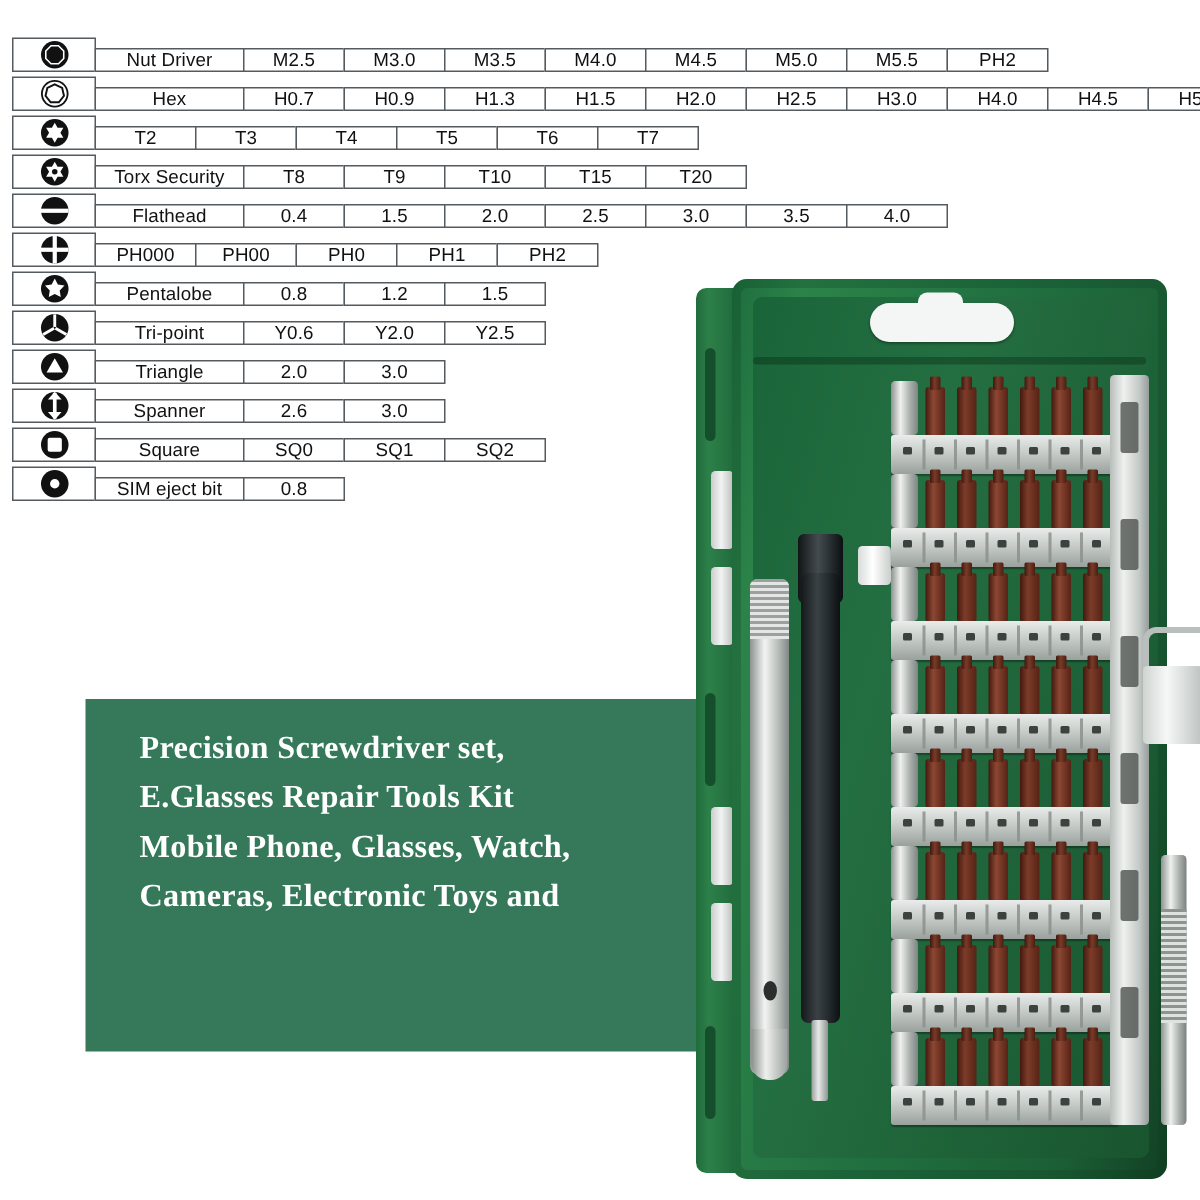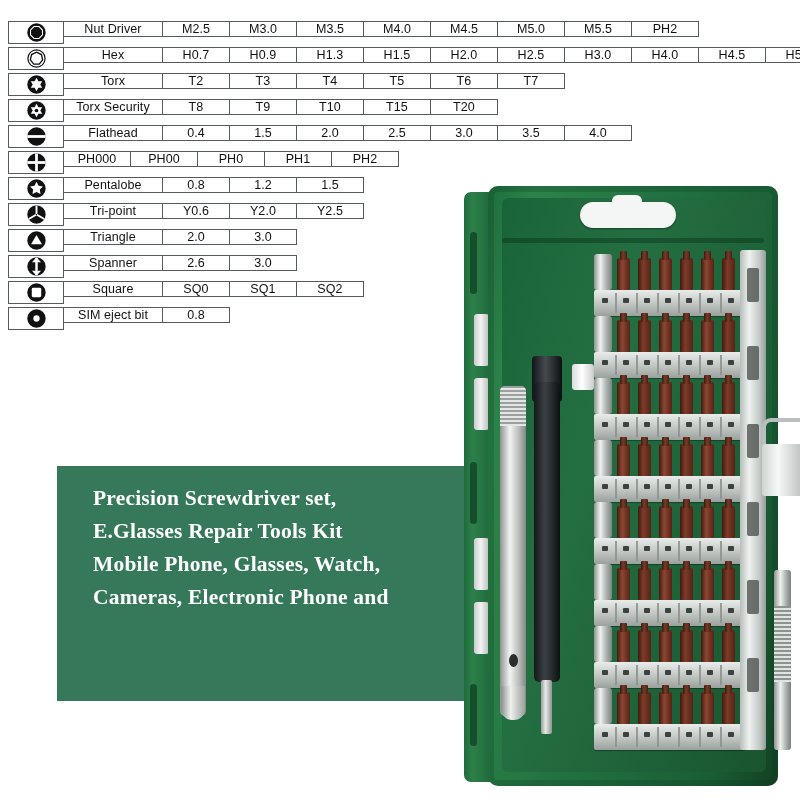--- a/index.html
+++ b/index.html
@@ -10,21 +10,21 @@
     overflow:hidden;
     position:relative;
   }
   #root{position:relative;width:800px;height:800px;}
 
   
   #spec-table{
     position:absolute;left:8px;top:21px;width:784px;
   }
   .trow{
-    display:flex;align-items:flex-start;height:27px;margin-bottom:-1px;
+    display:flex;align-items:flex-end;height:27px;margin-bottom:-1px;
   }
   .cell{
     border:1px solid #555a5e;
     box-sizing:border-box;
     display:flex;align-items:center;justify-content:center;
     font-size:12.5px;color:#111;
     letter-spacing:.1px;
     background:#fff;
     margin-right:-1px;
   }
@@ -254,21 +254,20 @@
       </div>
       <div class="trow">
         <div class="cell c-icon">
           <span class="glyph">
             <svg viewBox="0 0 24 24" xmlns="http://www.w3.org/2000/svg">
               <circle cx="12" cy="12" r="10.5" fill="#111111"></circle>
               <path d="M12.00,4.40L14.15,8.28L18.58,8.20L16.30,12.00L18.58,15.80L14.15,15.72L12.00,19.60L9.85,15.72L5.42,15.80L7.70,12.00L5.42,8.20L9.85,8.28Z" fill="#ffffff"></path>
             </svg>
           </span>
         </div>
-        <div class="cell c-name">Torx</div>
         <div class="cell c-val">T2</div>
         <div class="cell c-val">T3</div>
         <div class="cell c-val">T4</div>
         <div class="cell c-val">T5</div>
         <div class="cell c-val">T6</div>
         <div class="cell c-val">T7</div>
         <div class="cell c-val c-blank"></div>
         <div class="cell c-val c-blank"></div>
         <div class="cell c-val c-blank"></div>
         <div class="cell c-val c-blank"></div>
@@ -469,21 +468,21 @@
         <div class="cell c-val c-blank"></div>
         <div class="cell c-val c-blank"></div>
       </div>
     </div>
 
   <div id="promo" style="background: rgb(53, 121, 90);">
     <div id="promo-text" style="color: rgb(255, 255, 255);">
         <div>Precision Screwdriver set,</div>
         <div>E.Glasses Repair Tools Kit</div>
         <div>Mobile Phone, Glasses, Watch,</div>
-        <div>Cameras, Electronic Phone and</div>
+        <div>Cameras, Electronic Toys and</div>
       </div>
   </div>
 
   <div id="product">
 
     <div class="lid">
       <div class="lid-slot" style="top:40px"></div>
       <div class="lid-latch" style="top:122px"></div>
       <div class="lid-latch" style="top:186px"></div>
       <div class="lid-slot" style="top:270px"></div>

